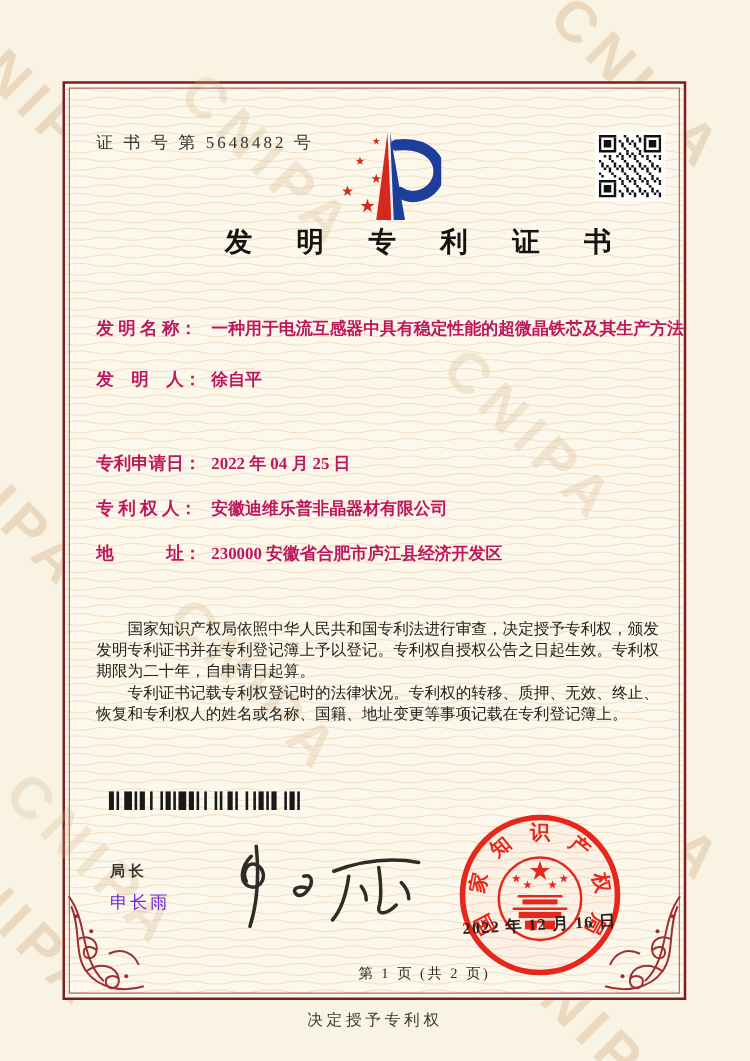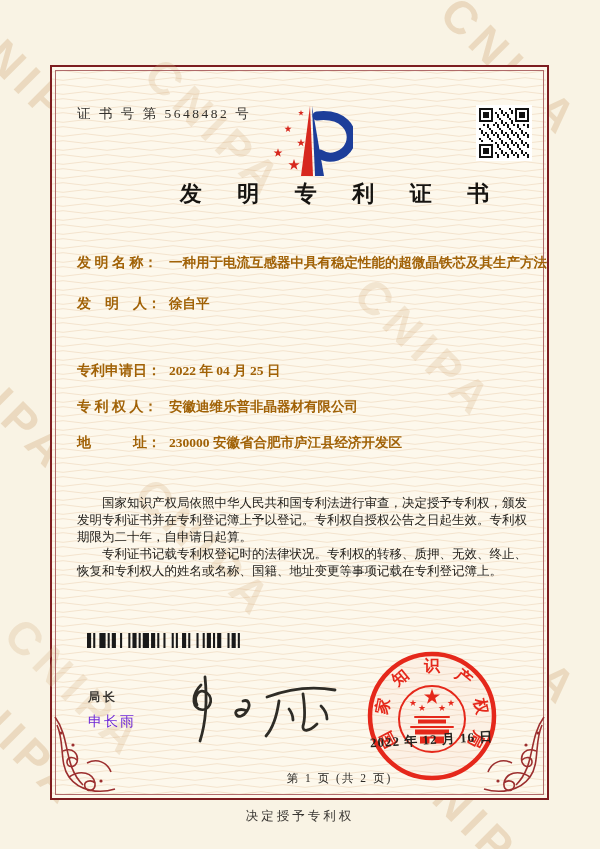--- a/index.html
+++ b/index.html
@@ -30,21 +30,21 @@
   #waves path{fill:none;stroke:rgba(226,186,144,0.42);stroke-width:0.8;}
   .cert-abs{position:absolute;z-index:4;}
   
   .cert-no{left:25px;top:38px;font-size:13.5px;letter-spacing:2.5px;color:#33312d;}
   .qr-box{left:424px;top:38px;width:56px;height:56px;background:#fff;padding:3px;box-sizing:border-box;}
   .title{
     left:0;top:112px;width:100%;text-align:center;
     font-size:22px;font-weight:700;letter-spacing:15px;text-indent:15px;color:#161411;padding-left:35px;
   }
   
-  .frow{left:25px;width:452px;font-size:14px;font-weight:600;white-space:nowrap;color:#a16207;}
+  .frow{left:25px;width:452px;font-size:14px;font-weight:600;white-space:nowrap;color:#be185d;}
   .frow .lab{display:inline-block;min-width:92px;}
   .frow .val{font-weight:600;font-size:13.5px;}
   .grant-no{position:absolute;left:233px;top:0;}
   
   .bodytext{left:25px;top:428px;width:452px;font-size:12.5px;line-height:17px;color:#23211d;}
   .bodytext p{margin:0;text-indent:2em;font-weight:400;}
   
   #barcode{left:35px;top:566px;}
   #barcode rect{fill:#191919;}
   .director-title{left:36px;top:622px;font-size:12px;font-weight:700;letter-spacing:3px;color:#3a3733;}

